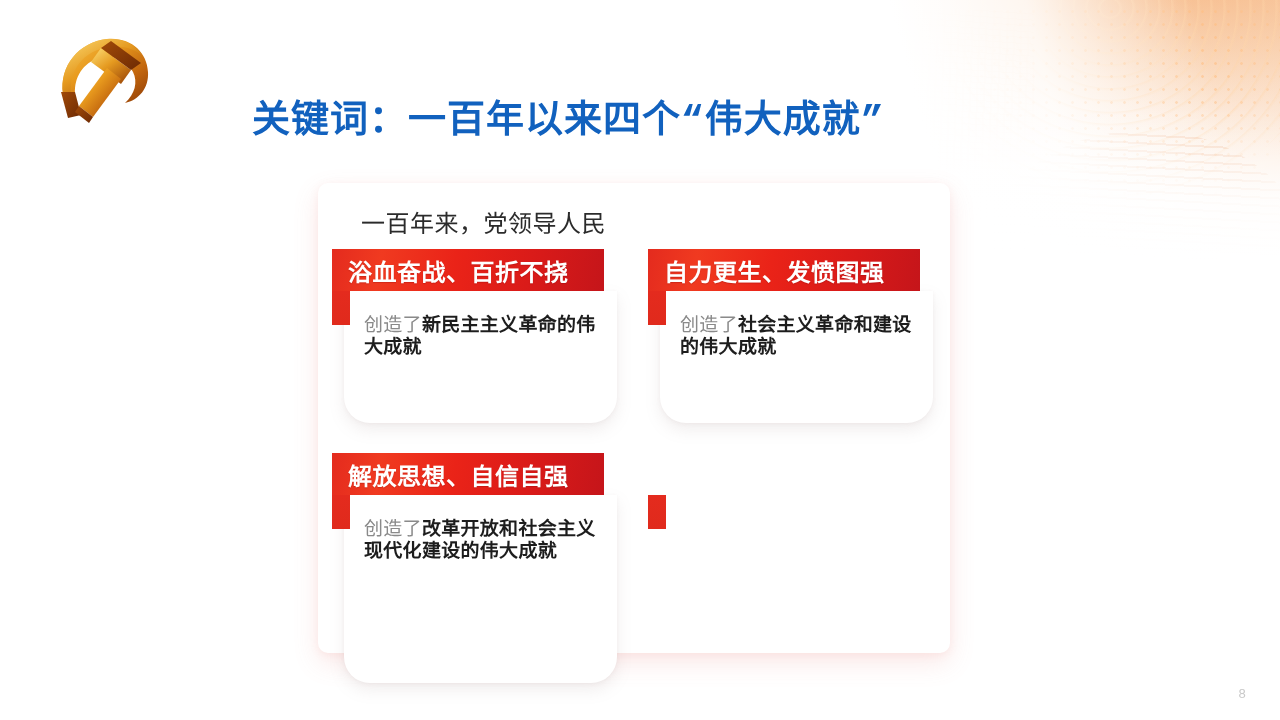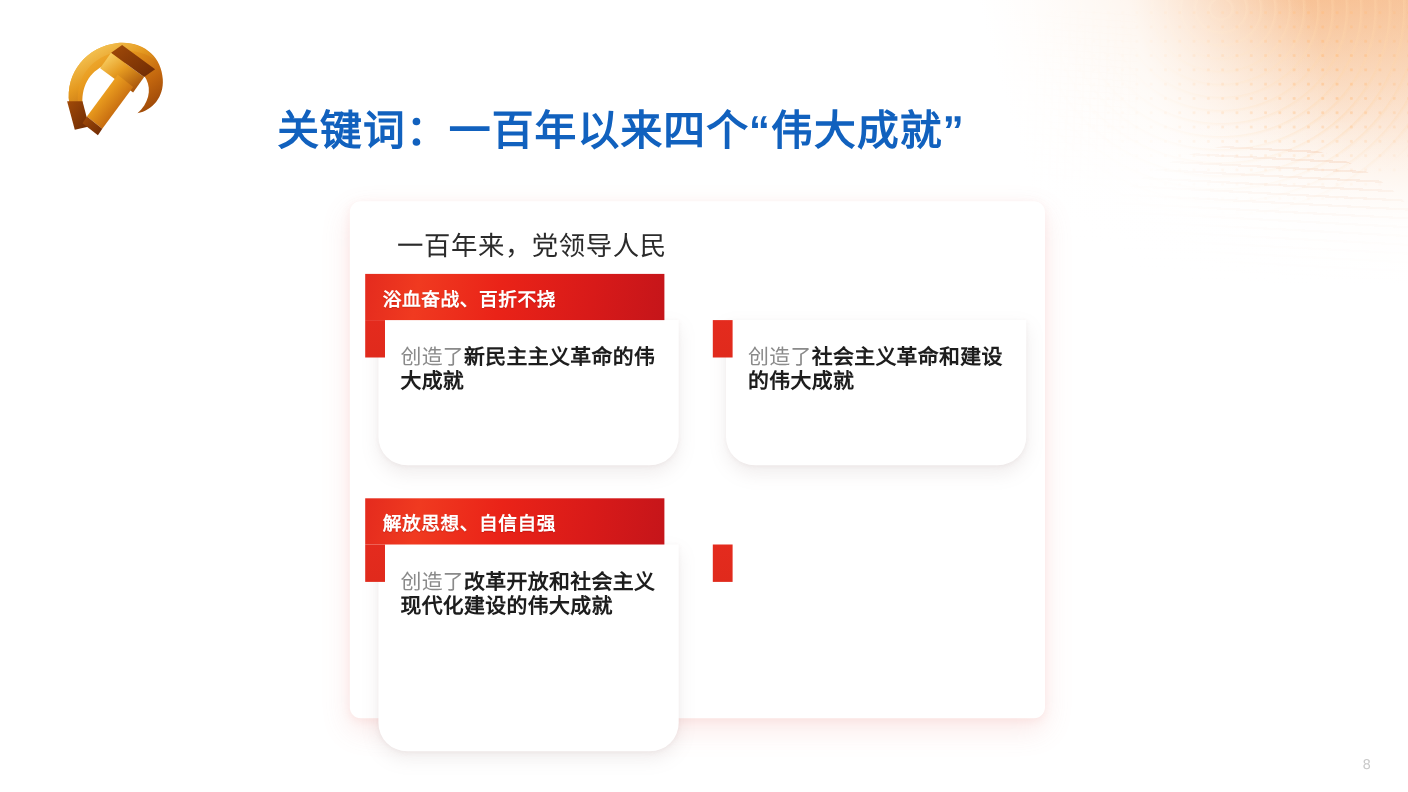--- a/index.html
+++ b/index.html
@@ -8,20 +8,21 @@
     width: 1280px; height: 720px;
     overflow: hidden;
     background: #ffffff;
     font-family: "Liberation Sans", "DejaVu Sans", sans-serif;
   }
   #slide {
     position: relative;
     width: 1280px; height: 720px;
     background: #ffffff;
     overflow: hidden;
+    font-family: Liberation Mono, monospace;
   }
 
   
   .deco-hall {
     position: absolute;
     top: 0; right: 0;
     width: 420px; height: 260px;
     overflow: hidden;
     pointer-events: none;
   }
@@ -160,21 +161,21 @@
     height: 42px;
     background: linear-gradient(100deg,
        #E42B1E 0%, #F03A20 18%, #EA2318 45%, #D81A19 75%, #C5151A 100%);
     z-index: 3;
     display: flex;
     align-items: center;
     padding-left: 16px;
   }
   .banner-text {
     color: #ffffff;
-    font-size: 17px;
+    font-size: 24px;
     font-weight: bold;
     letter-spacing: .5px;
     white-space: nowrap;
     text-shadow: 0 1px 1px rgba(120,0,0,.25);
   }
 
   
   .banner-tail {
     position: absolute;
     left: 14px; top: 42px;
@@ -281,20 +282,23 @@
           <div class="banner">
             <span class="banner-text">浴血奋战、百折不挠</span>
           </div>
           <div class="card">
             <div class="card-text"><span class="lead">创造了</span><span class="hl">新民主主义革命的伟大成就</span></div>
           </div>
         </div>
 
         <div class="cell">
           <div class="banner-tail"></div>
+          <div class="banner">
+            <span class="banner-text">自力更生、发愤图强</span>
+          </div>
           <div class="card">
             <div class="card-text"><span class="lead">创造了</span><span class="hl">社会主义革命和建设的伟大成就</span></div>
           </div>
         </div>
 
       </div>
 
       <div class="grid-row row-2">
 
         <div class="cell r2">

